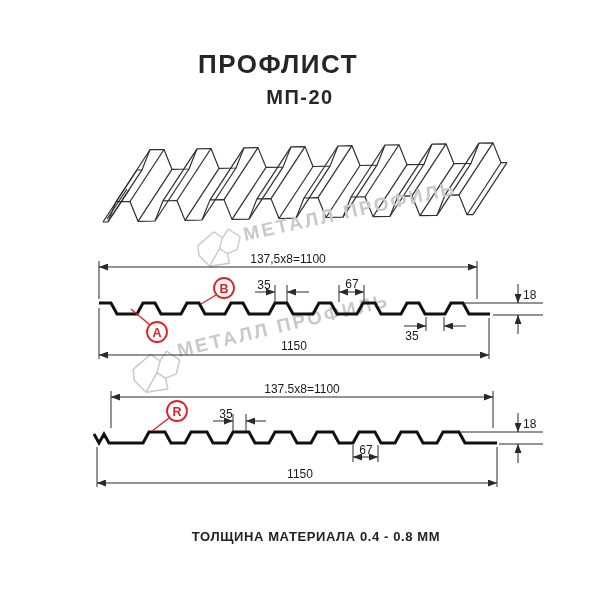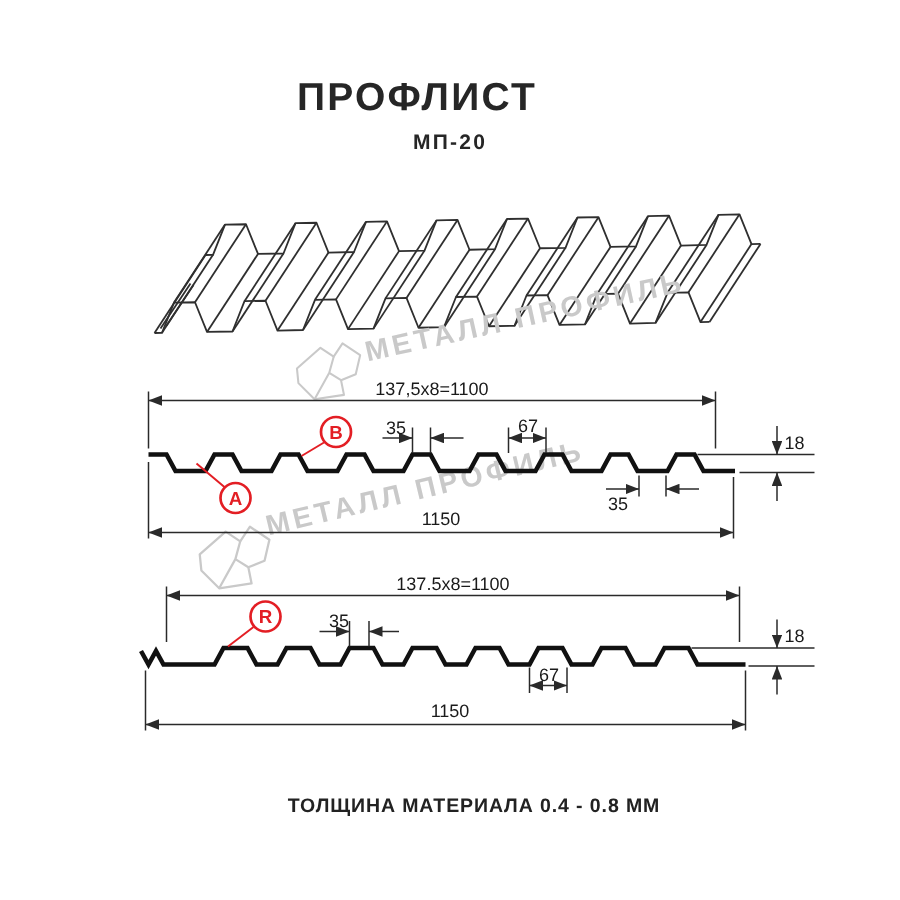--- a/index.html
+++ b/index.html
@@ -6,21 +6,21 @@
   body{
     width:600px;height:600px;background:#ffffff;position:relative;overflow:hidden;
     font-family:"Liberation Sans", sans-serif;
   }
   .title{
     position:absolute;top:49px;left:0;width:556px;text-align:center;
     font-size:26px;font-weight:bold;letter-spacing:1.5px;color:#262626;
   }
   .subtitle{
     position:absolute;top:86px;left:0;width:600px;text-align:center;
-    font-size:14px;font-weight:600;letter-spacing:1.5px;color:#262626;
+    font-size:20px;font-weight:600;letter-spacing:1.5px;color:#262626;
   }
   .footer-note{
     position:absolute;top:529px;left:16px;width:600px;text-align:center;
     font-size:13px;font-weight:600;letter-spacing:0.6px;color:#222222;
   }
   svg.drawing{position:absolute;top:0;left:0;}
   .thin{stroke:#2a2a2a;stroke-width:1;fill:none;}
   .profile{stroke:#111111;stroke-width:3;fill:none;stroke-linejoin:miter;}
   .sheet3d-line{stroke:#2f2f2f;stroke-width:1.2;fill:none;stroke-linejoin:round;}
   text.dim-t{font-size:12px;fill:#1a1a1a;}

